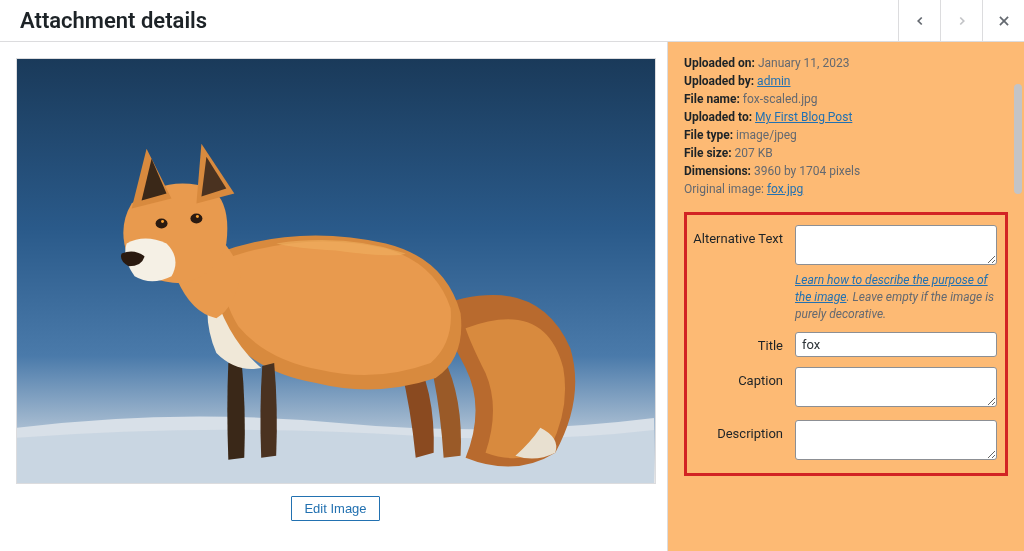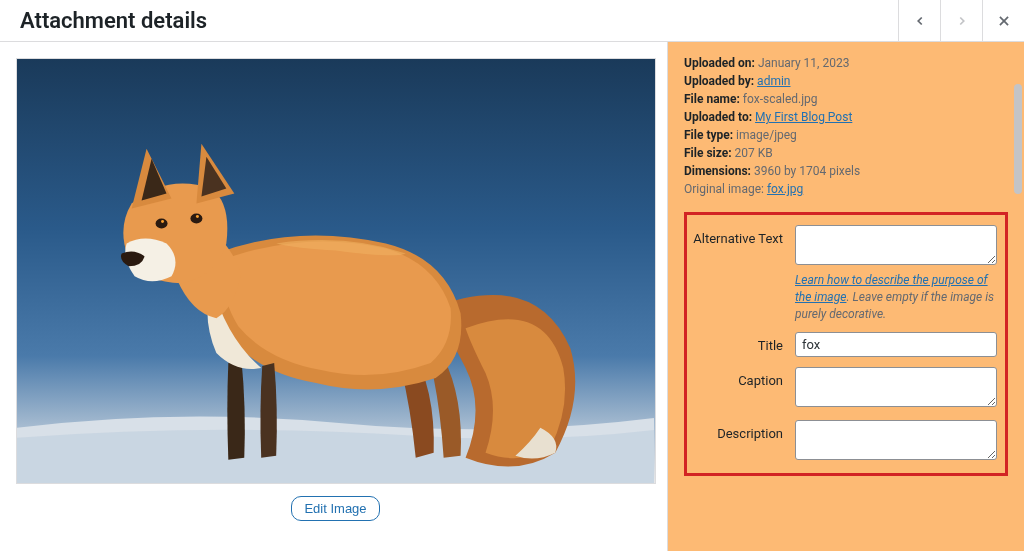--- a/index.html
+++ b/index.html
@@ -61,21 +61,21 @@
     overflow: hidden;
   }
   
   .fox-svg { position:absolute; inset:0; }
   .edit-btn {
     margin-top: 12px;
     padding: 4px 12px;
     border: 1px solid #2271b1;
     color: #2271b1;
     background: #fff;
-    border-radius: 10px;
+    border-radius: 1px;
     cursor: pointer;
     font-size: 13px;
   }
   .sidebar {
     flex: 1;
     background: #fdba74;
     border-left: 1px solid #dcdcde;
     padding: 12px 16px 12px 16px;
     overflow-y: auto;
     position: relative;

